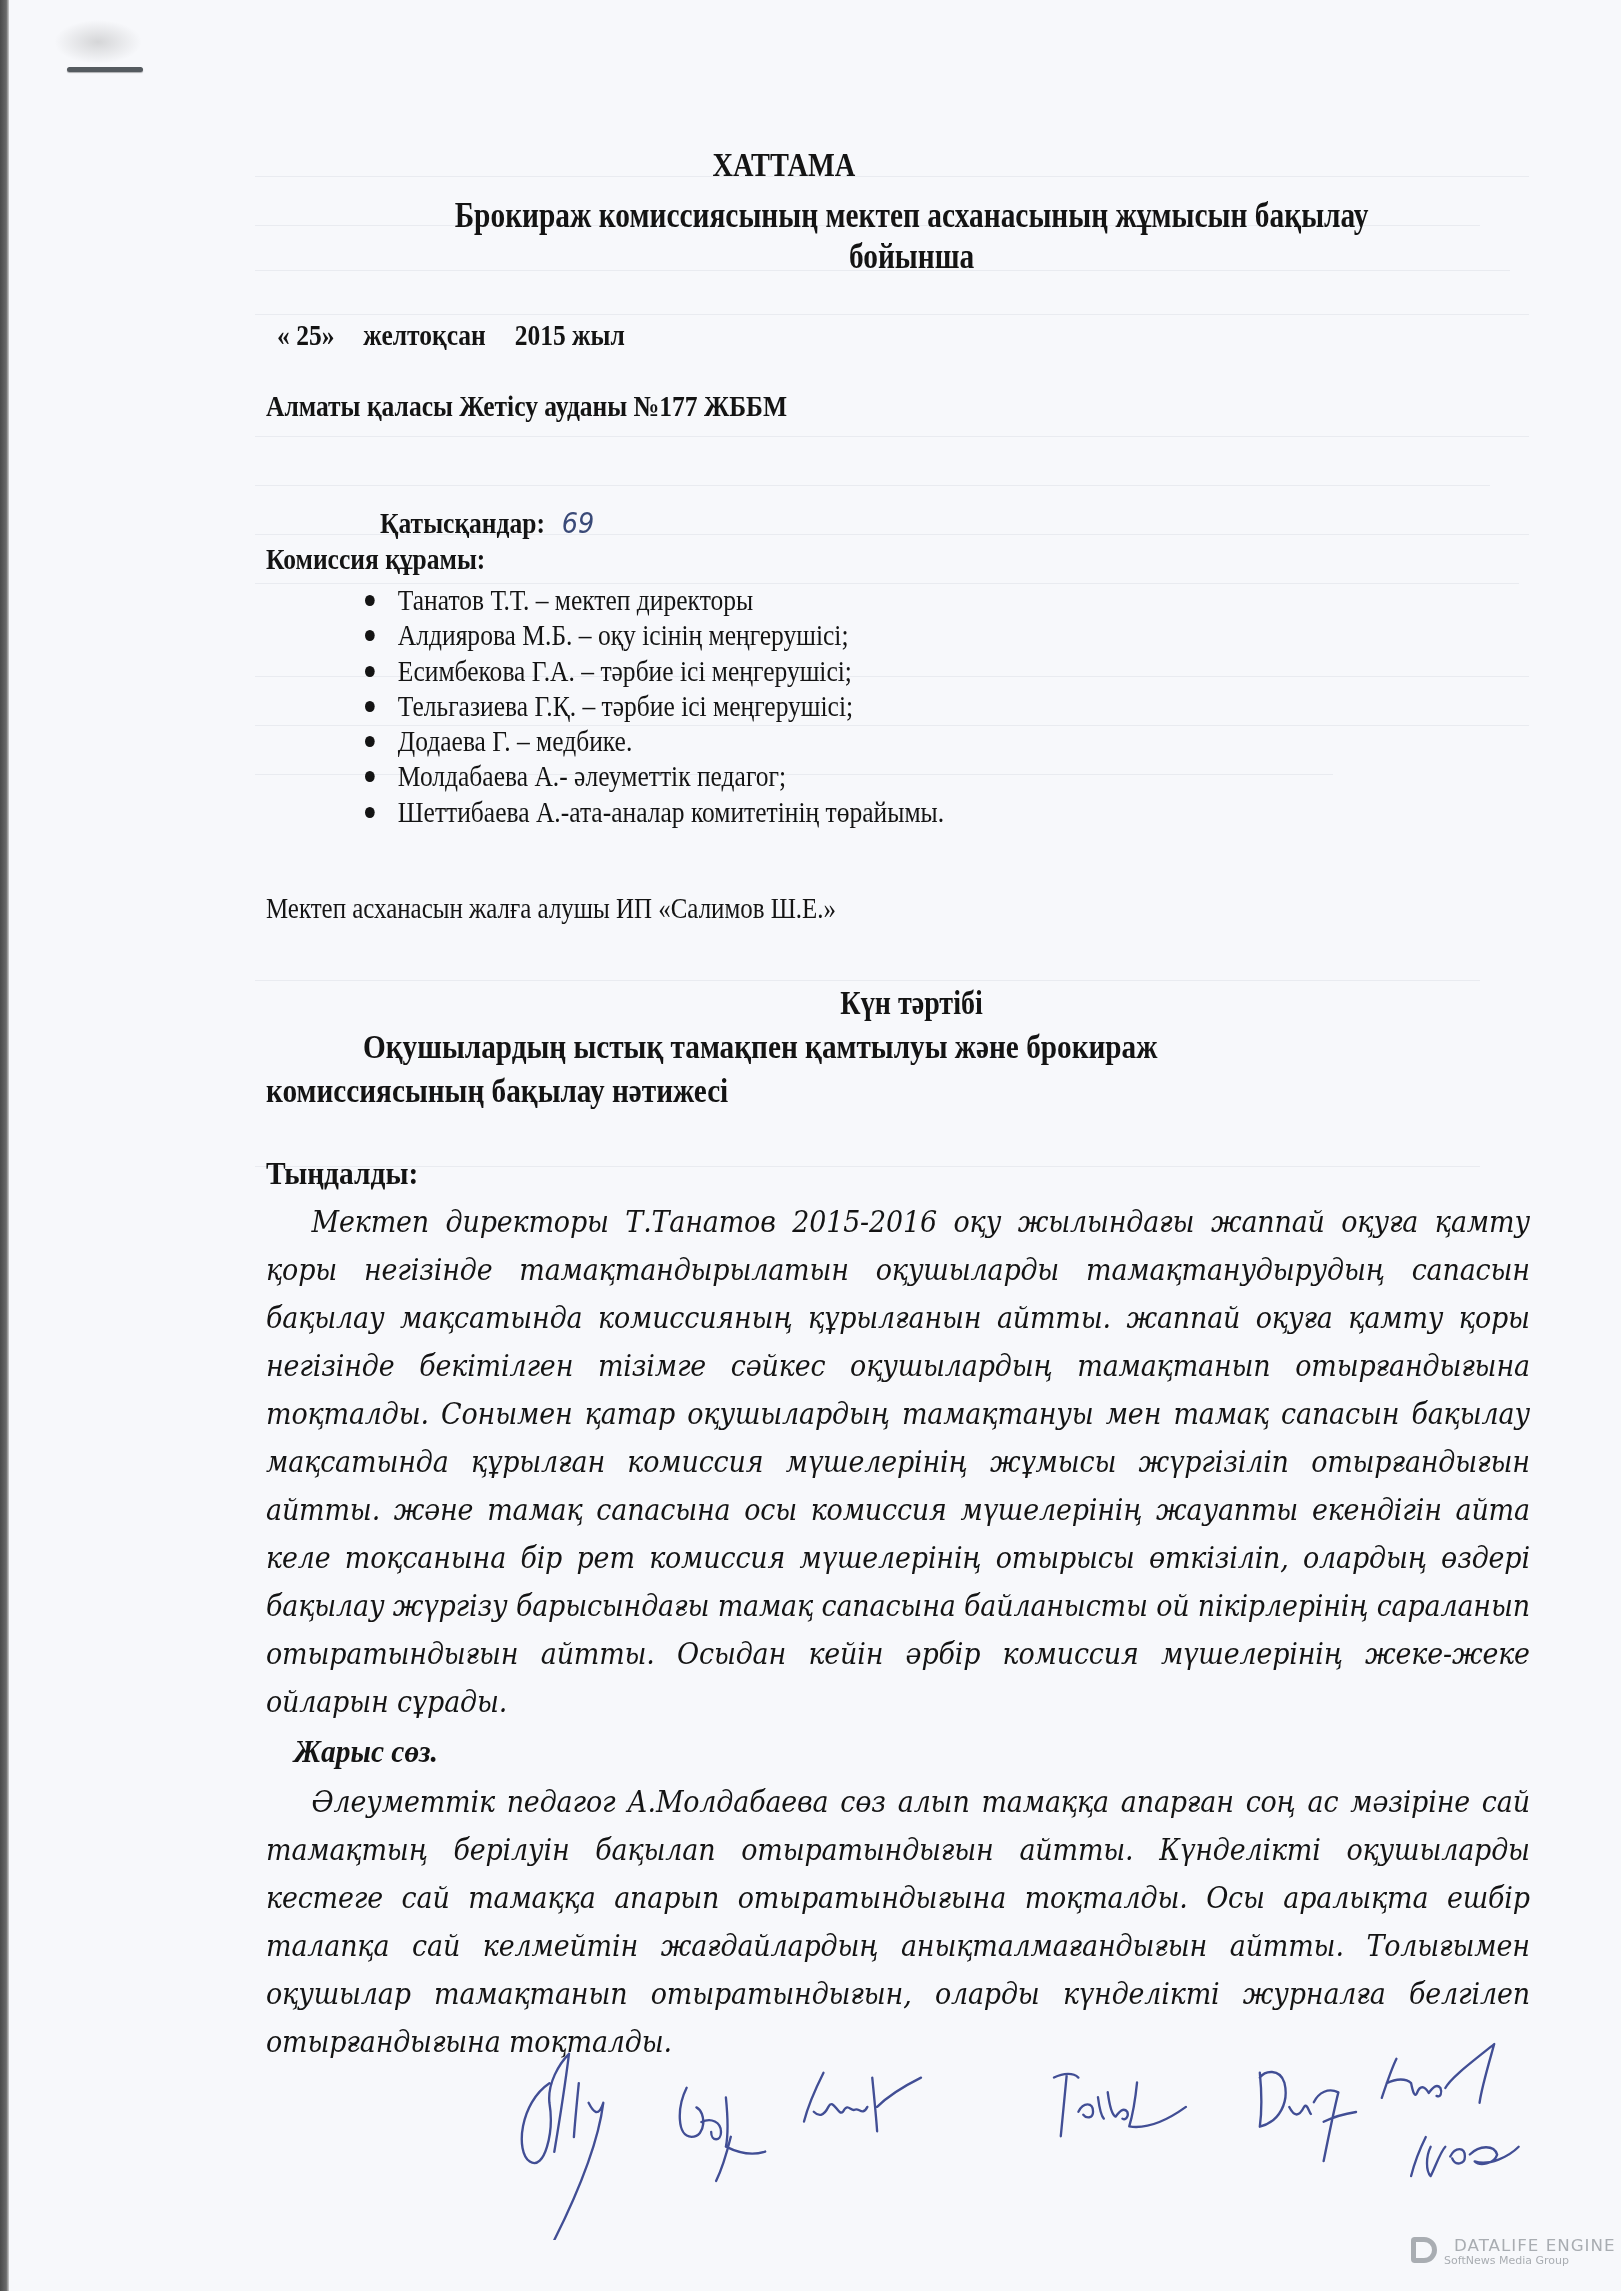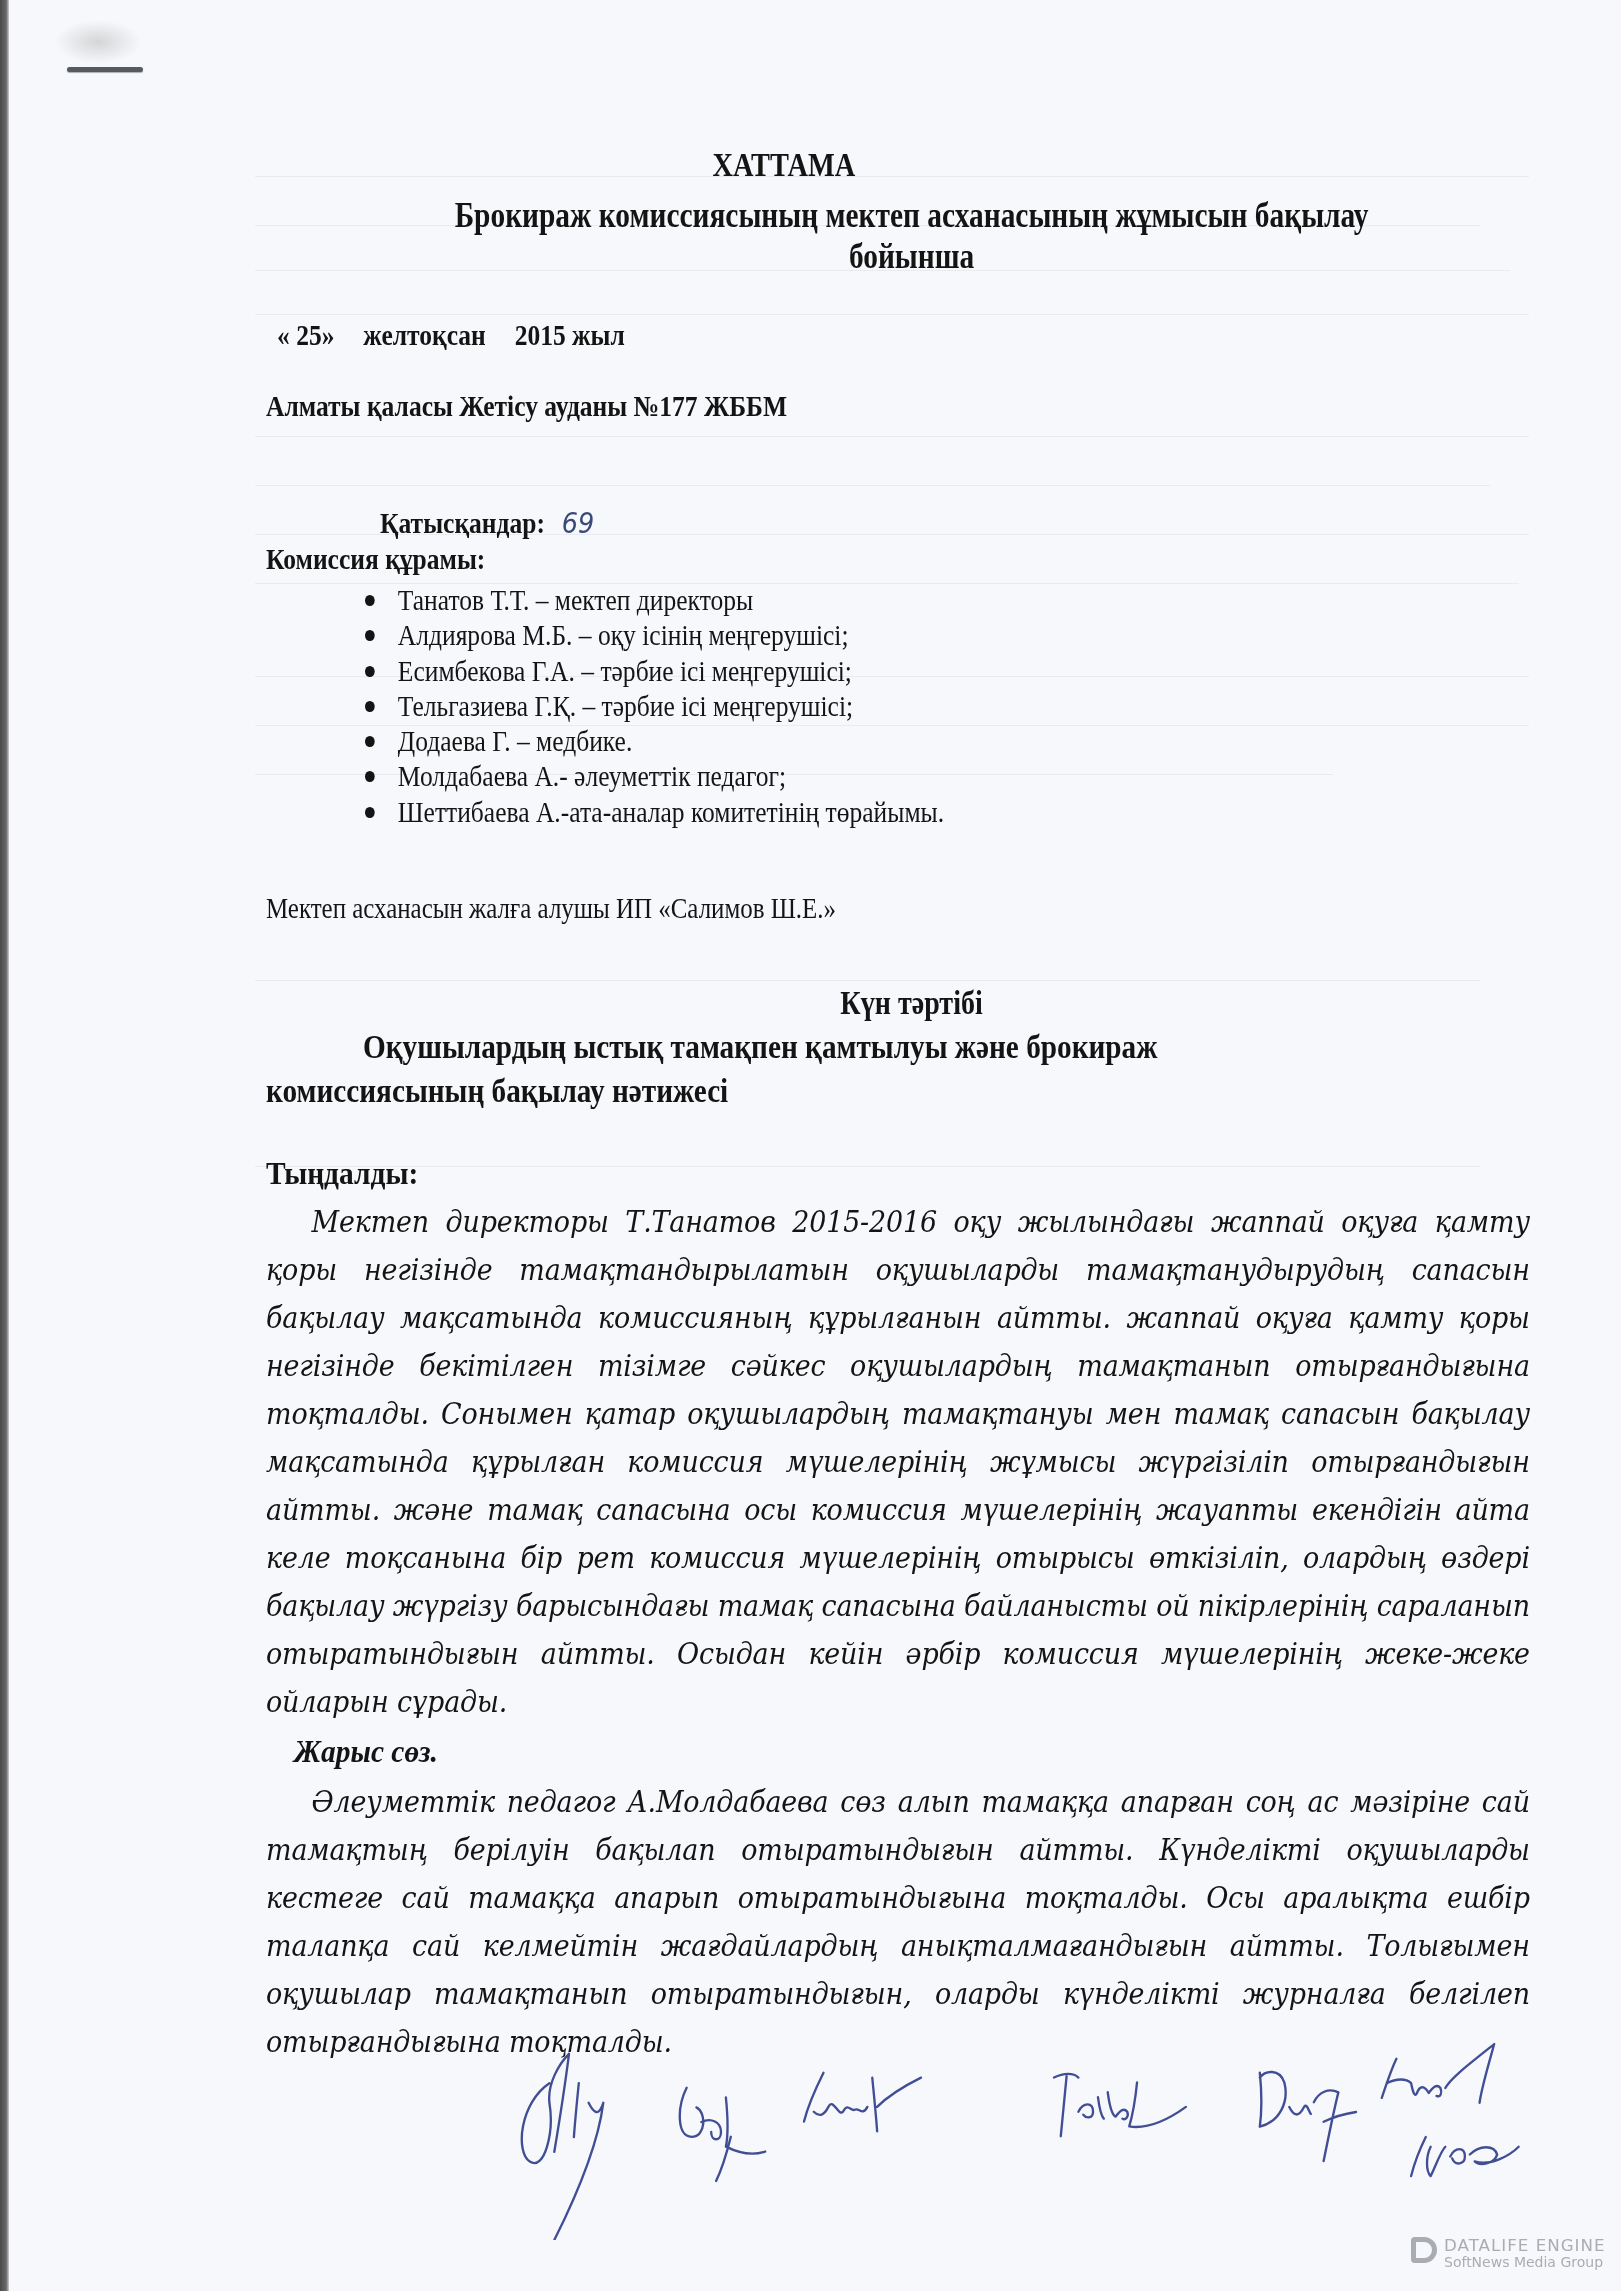--- a/index.html
+++ b/index.html
@@ -94,26 +94,26 @@
     position: absolute; stroke: #2e3c8a; fill: none; stroke-width: 2.4;
     stroke-linecap: round; stroke-linejoin: round; opacity: 0.9;
   }
 
   .watermark { position: absolute; left: 1411px; top: 2235px; color: #a9adb2; }
   .watermark .logo {
     position: absolute; left: 0; top: 2px; width: 25.5px; height: 25.5px;
     border: 5.9px solid #a9adb2; border-radius: 3.9px 13.7px 13.7px 3.9px; box-sizing: border-box;
   }
   .watermark .brand {
-    position: absolute; left: 33px; top: 0; font-family: "DejaVu Sans", sans-serif;
+    position: absolute; left: 43px; top: 0; font-family: "DejaVu Sans", sans-serif;
     font-size: 16.7px; letter-spacing: 1px; white-space: nowrap;
   }
   .watermark .sub {
     position: absolute; left: 33px; top: 18.6px; font-family: "DejaVu Sans", sans-serif;
-    font-size: 14px; white-space: nowrap;
+    font-size: 11px; white-space: nowrap;
   }
 </style>
 </head>
 <body>
 
 <div class="scan-edge"></div>
 <div class="smudge"></div>
 <div class="staple"></div>
 
 <div>

